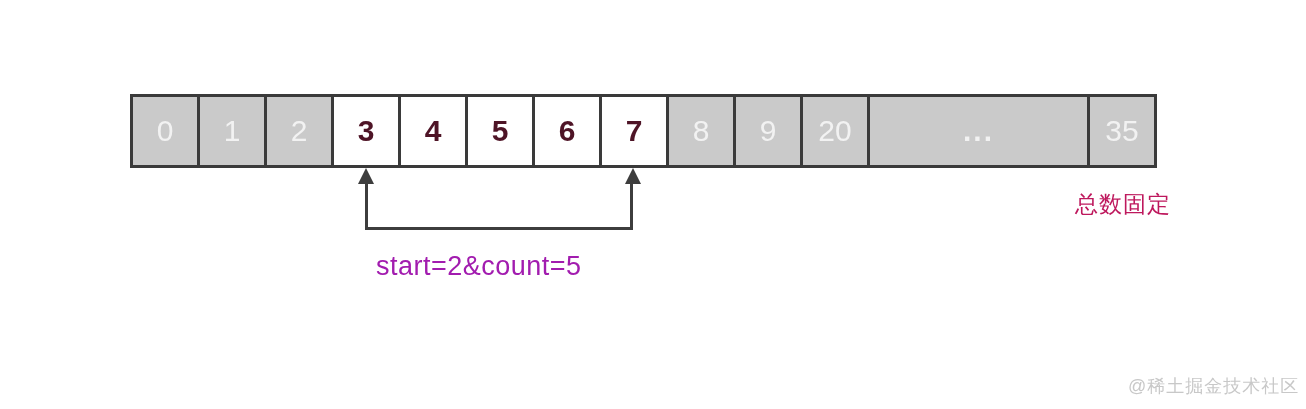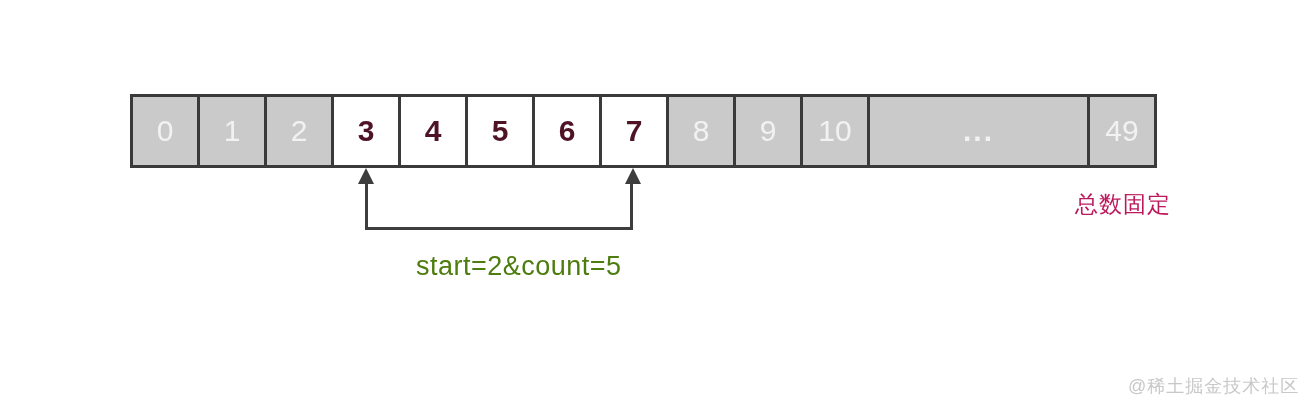--- a/index.html
+++ b/index.html
@@ -46,22 +46,22 @@
     position:absolute;top:168px;
     width:0;height:0;
     border-left:8px solid transparent;
     border-right:8px solid transparent;
     border-bottom:16px solid #3d3d3d;
   }
   .arrowhead.left{left:358px;}
   .arrowhead.right{left:625px;}
   
   .range-label{
-    position:absolute;left:416px;top:251px;
-    font-size:27px;color:#4d7c0f;
+    position:absolute;left:376px;top:251px;
+    font-size:27px;color:#a21caf;
     letter-spacing:0.5px;
   }
   .side-note{
     position:absolute;left:1075px;top:189px;
     font-size:23px;color:#be185d;
     letter-spacing:1px;
   }
   .watermark{
     position:absolute;left:1128px;top:374px;
     font-size:18px;color:#c8c8c8;
@@ -98,27 +98,27 @@
     <div class="cell white">
         <span>7</span>
       </div>
     <div class="cell gray">
         <span>8</span>
       </div>
     <div class="cell gray">
         <span>9</span>
       </div>
     <div class="cell gray">
-        <span>10</span>
+        <span>20</span>
       </div>
     <div class="cell gray wide">
         <span>...</span>
       </div>
     <div class="cell gray">
-        <span>49</span>
+        <span>35</span>
       </div>
   </div>
 
   <div class="arrowhead left"></div>
   <div class="arrowhead right"></div>
   <div class="bracket"></div>
 
   <div class="range-label">start=2&amp;count=5</div>
 
   <div class="side-note">总数固定</div>

